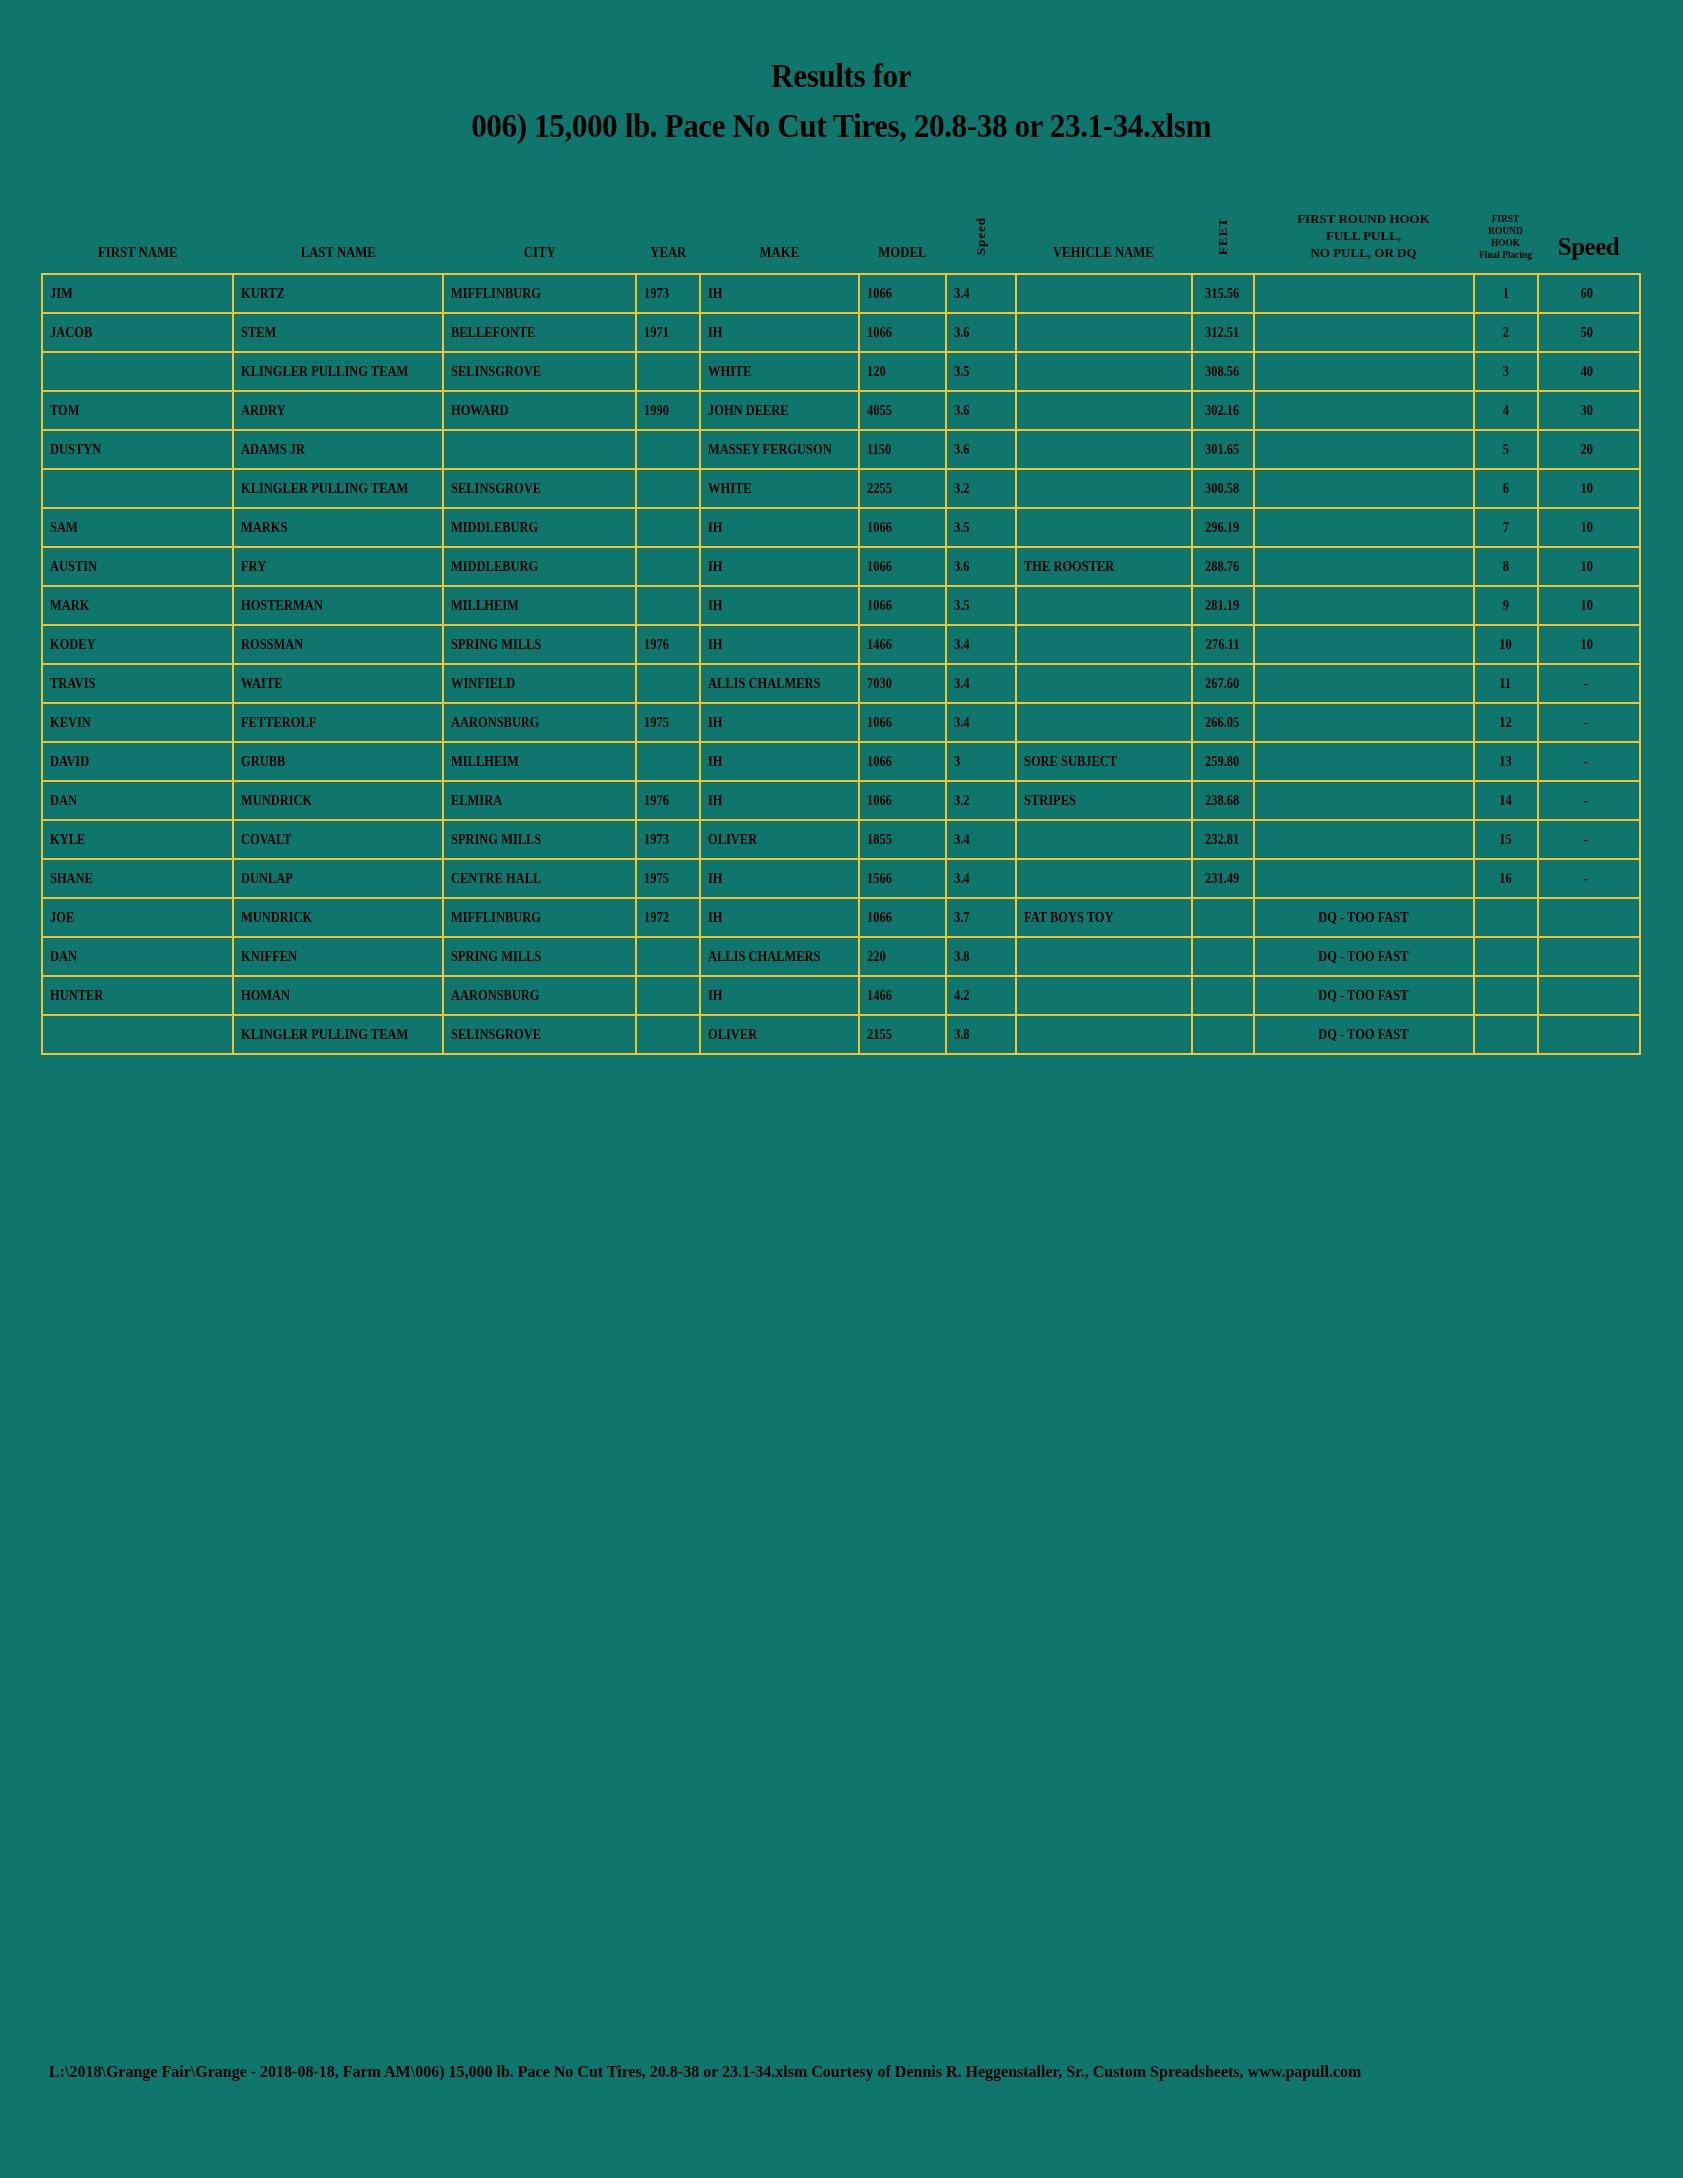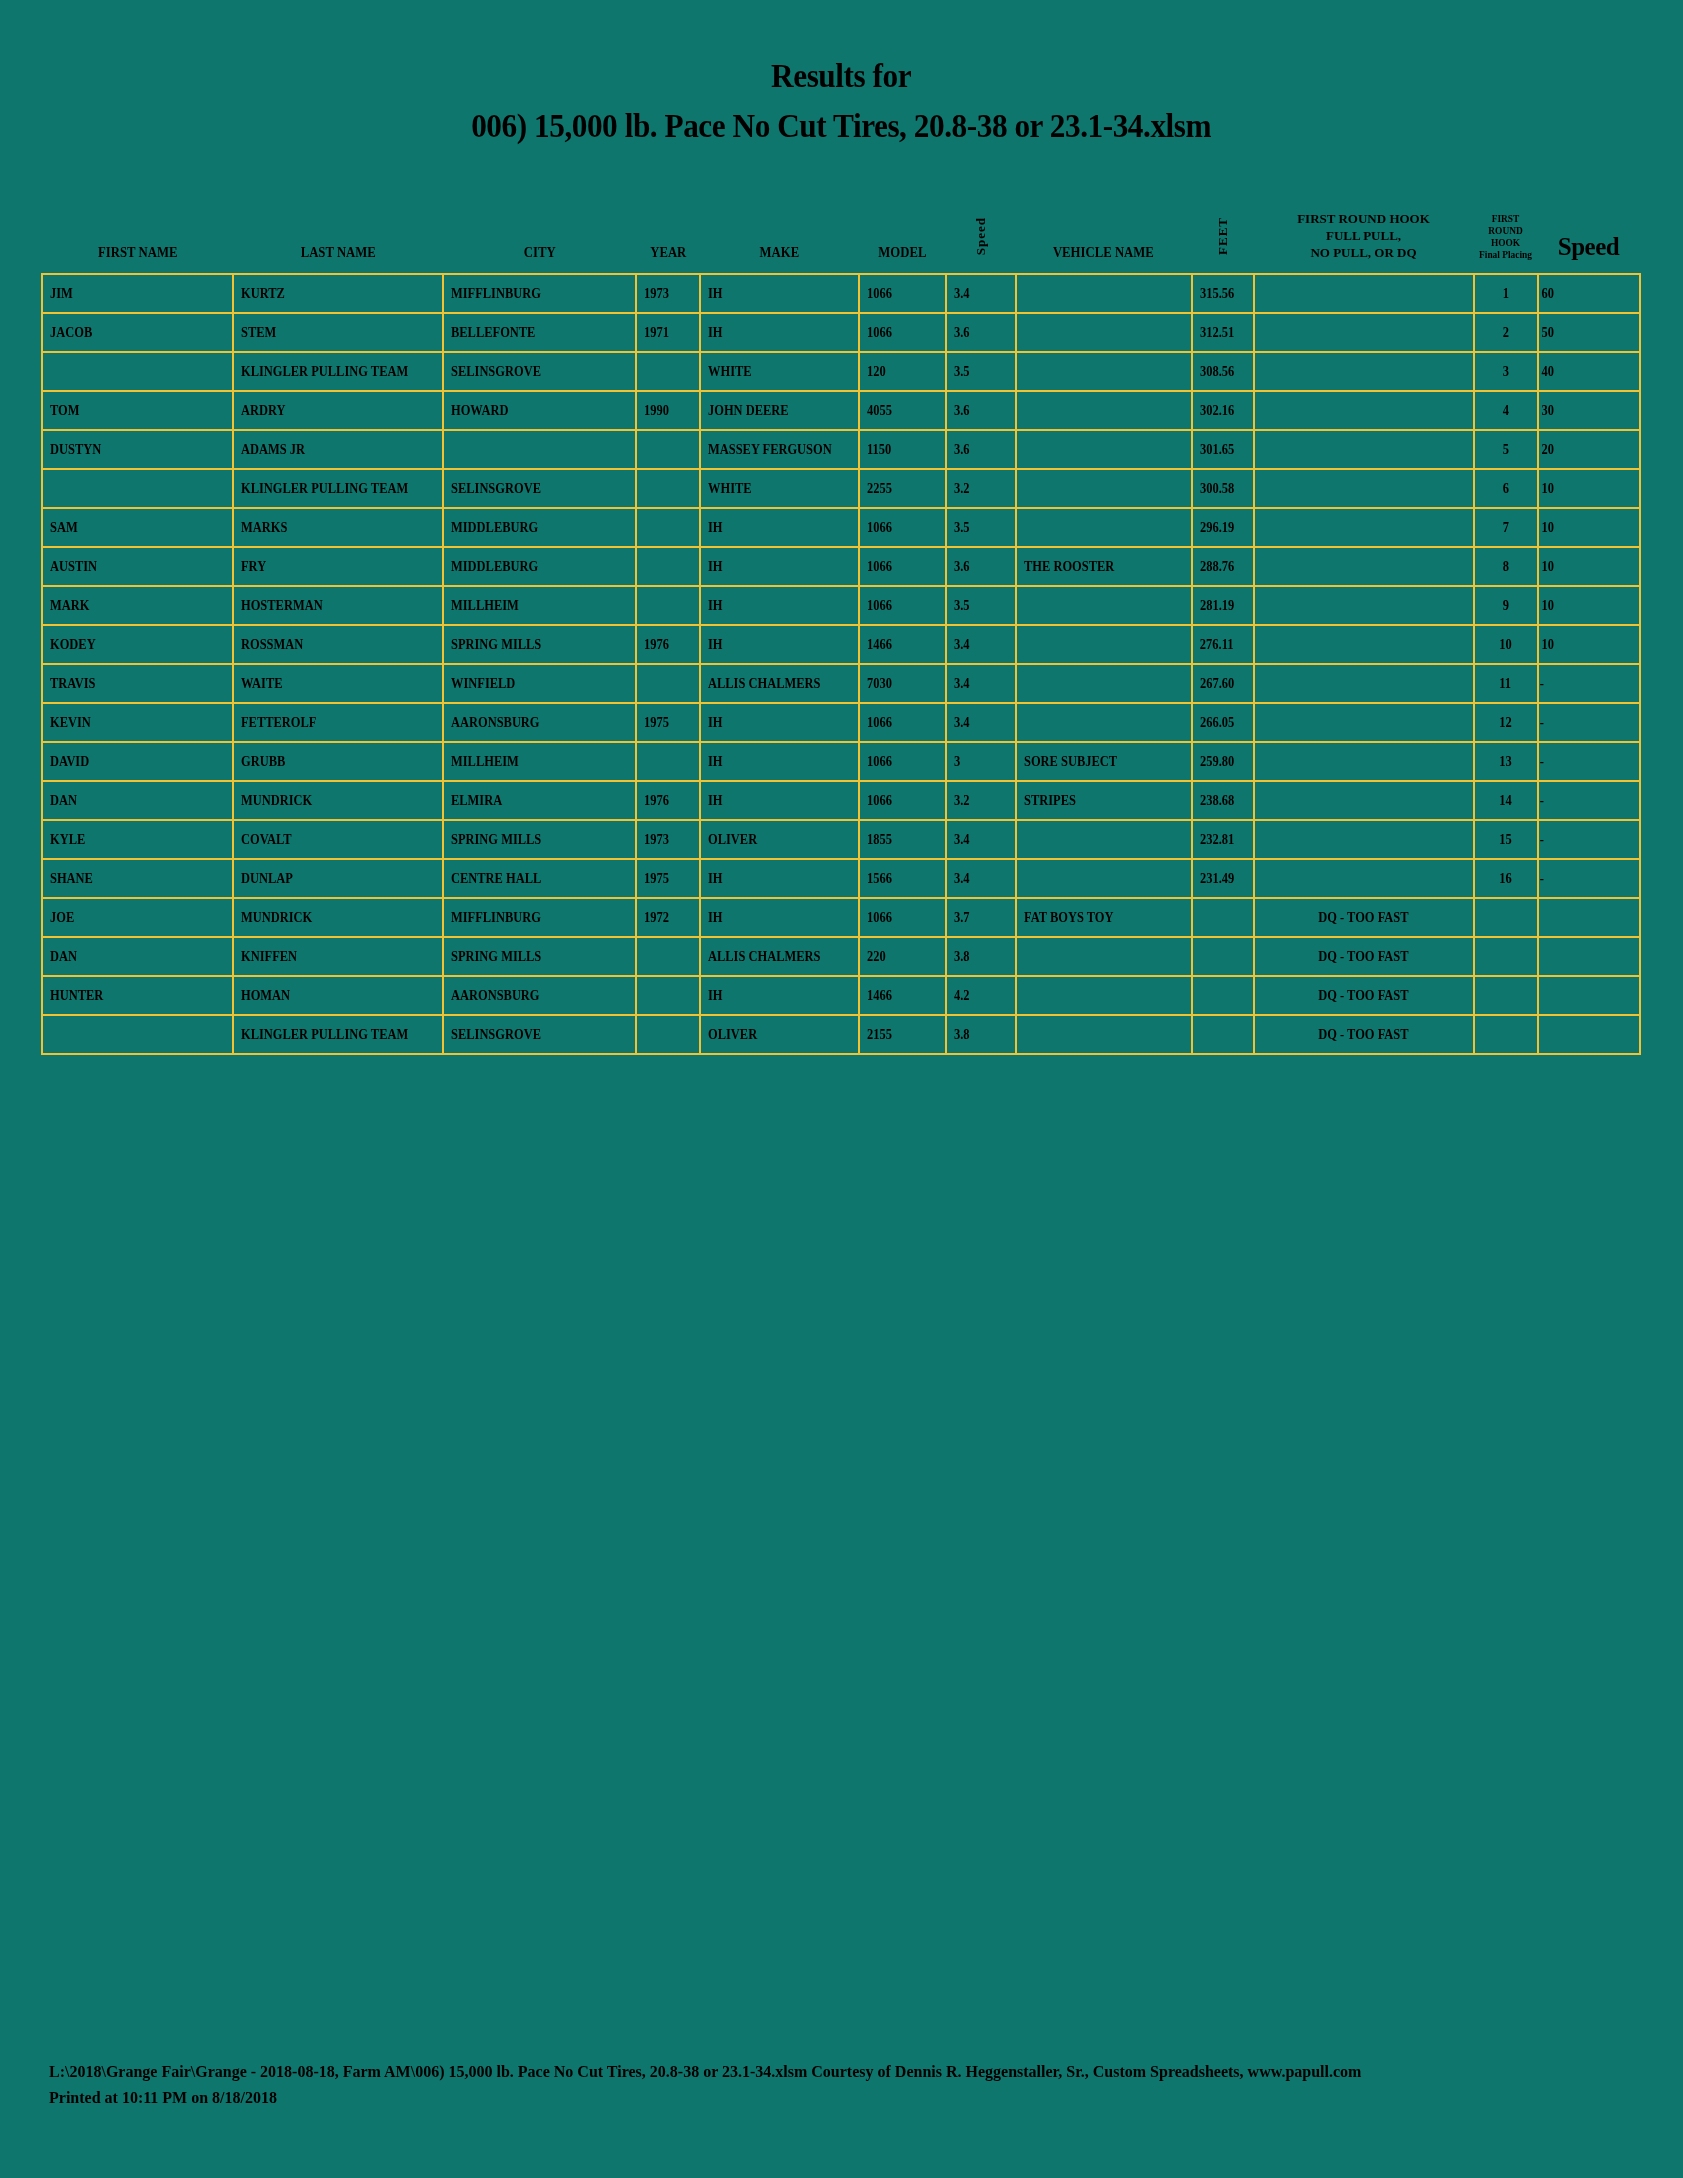--- a/index.html
+++ b/index.html
@@ -24,21 +24,21 @@
   .th-place { font-size:9.4px; font-weight:bold; line-height:12px; white-space:pre-line; }
   .th-payout{ display:inline-block; font-size:25px; font-weight:bold; letter-spacing:-0.5px; }
   .rot { display:inline-block; writing-mode:vertical-rl; transform:rotate(180deg);
          font-size:13px; font-weight:bold; letter-spacing:1px; margin-bottom:2px; }
 
   tbody td {
     border:2px solid var(--grid, #F1C232); height:37px; padding:0;
     overflow:hidden; font-size:15px; font-weight:bold; white-space:nowrap;
   }
   td.al-left   { text-align:left;  padding-left:7px;  }
-  td.al-right  { text-align:left; padding-right:7px; }
+  td.al-right  { text-align:center; padding-right:7px; }
   td.al-center { text-align:center; }
   tbody .t { display:inline-block; transform:scaleX(0.83); white-space:nowrap; }
   td.al-left  .t { transform-origin:0 50%;   }
   td.al-right .t { transform-origin:100% 50%; }
   td.al-center .t{ transform-origin:50% 50%; }
 
   .footer { position:absolute; left:41px; top:2059px; font-size:16px; font-weight:bold; line-height:26px; white-space:nowrap;margin-left:8px; }
 </style>
 </head>
 <body>
@@ -368,17 +368,16 @@
           <td class="al-right"><span class="t"></span></td>
           <td class="al-center"><span class="t">DQ - TOO FAST</span></td>
           <td class="al-center"><span class="t"></span></td>
           <td class="al-right"><span class="t"></span></td>
         </tr>
       </tbody>
   </table>
 
   <div class="footer">
     <div>L:\2018\Grange Fair\Grange - 2018-08-18, Farm AM\006) 15,000 lb. Pace No Cut Tires, 20.8-38 or 23.1-34.xlsm   Courtesy of Dennis R. Heggenstaller, Sr., Custom Spreadsheets, www.papull.com</div>
-    <div>Printed at 10:11 PM on 8/18/2018</div>
   </div>
 
 </div>
 
 
 </body></html>

